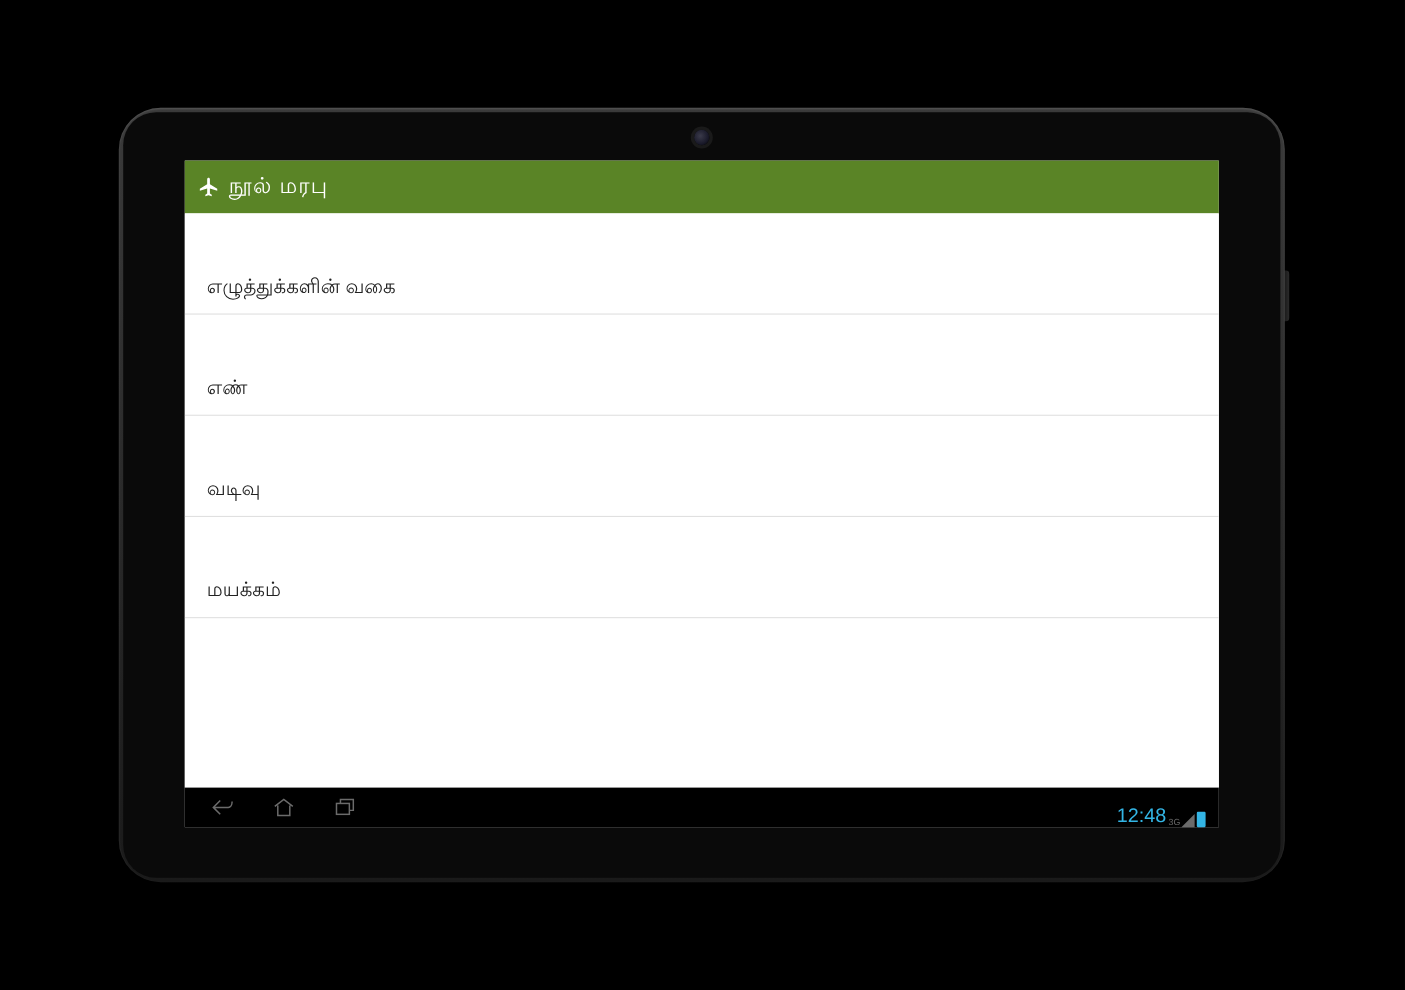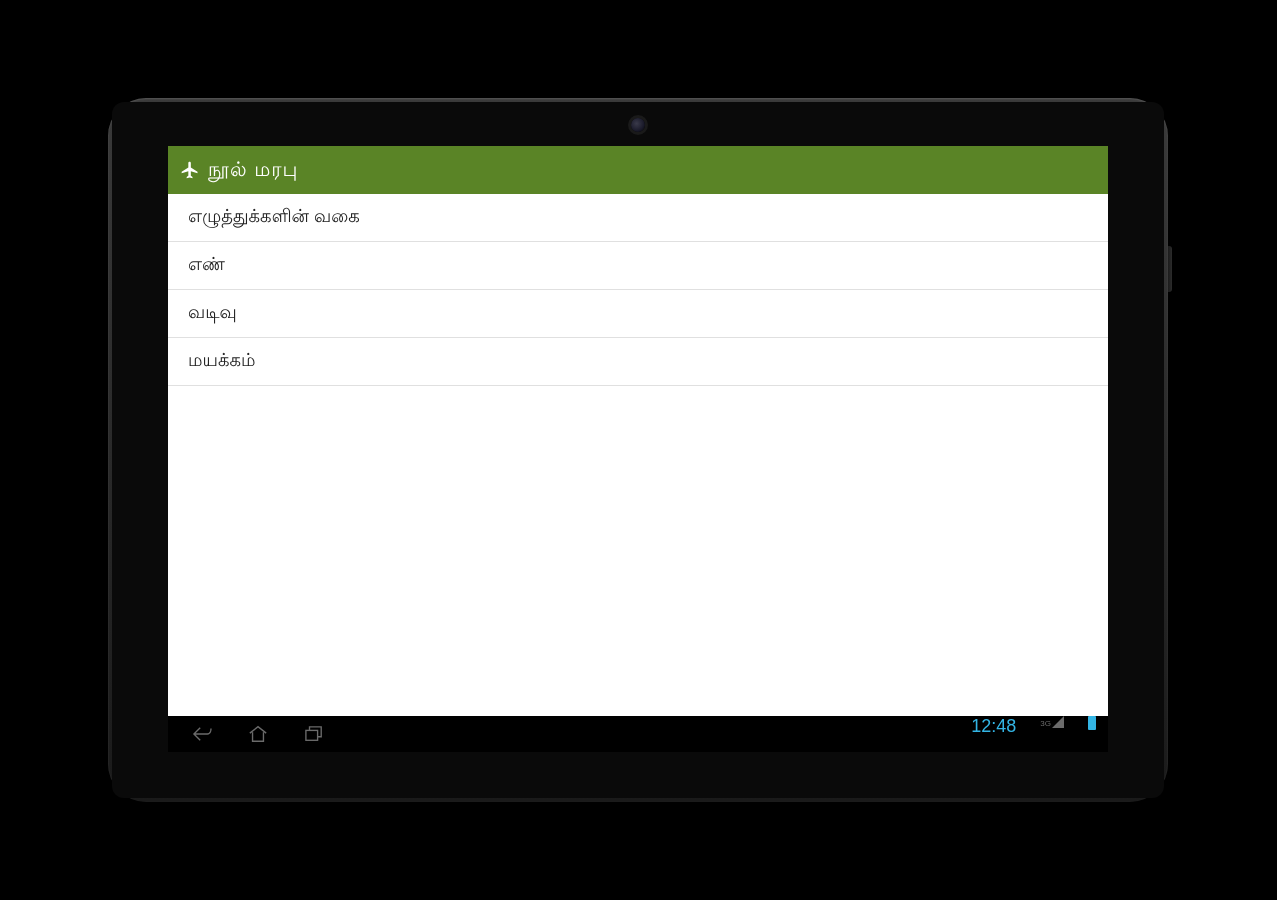--- a/index.html
+++ b/index.html
@@ -19,21 +19,21 @@
       height: 704px;
       background: linear-gradient(180deg, #3a3a3a 0%, #2a2a2a 50%, #1a1a1a 100%);
       border-radius: 38px;
       box-shadow: inset 0 1px 2px rgba(255,255,255,0.15), 0 4px 16px rgba(0,0,0,0.8);
       padding: 4px;
     }
     .tablet-inner {
       width: 100%;
       height: 100%;
       background: #0a0a0a;
-      border-radius: 12px;
+      border-radius: 30px;
       position: relative;
       overflow: hidden;
     }
     .camera {
       position: absolute;
       top: 16px;
       left: 50%;
       transform: translateX(-50%);
       width: 14px;
       height: 14px;
@@ -82,20 +82,21 @@
       flex: 1;
       background: #fff;
       overflow-y: auto;
     }
     .list-item {
       padding: 12px 20px;
       font-size: 18px;
       color: #222;
       border-bottom: 1px solid #e0e0e0;
       cursor: pointer;
+      margin-top: 44px;
     }
     .nav-bar {
       height: 36px;
       background: #000;
       display: flex;
       align-items: center;
       padding: 0 20px;
       color: #6b6b6b;
       gap: 28px;
       justify-content: flex-start;
@@ -108,22 +109,22 @@
       width: 28px;
       height: 28px;
       cursor: pointer;
     }
     .nav-right {
       position: absolute;
       right: 12px;
       top: 0;
       bottom: 0;
       display: flex;
-      align-items: flex-start;
-      gap: 24px;
+      align-items: flex-end;
+      gap: 2px;
     }
     .clock {
       color: #33b5e5;
       font-size: 18px;
       font-family: sans-serif;
       font-weight: 300;
     }
     .signal-3g {
       color: #6b6b6b;
       font-size: 8px;

